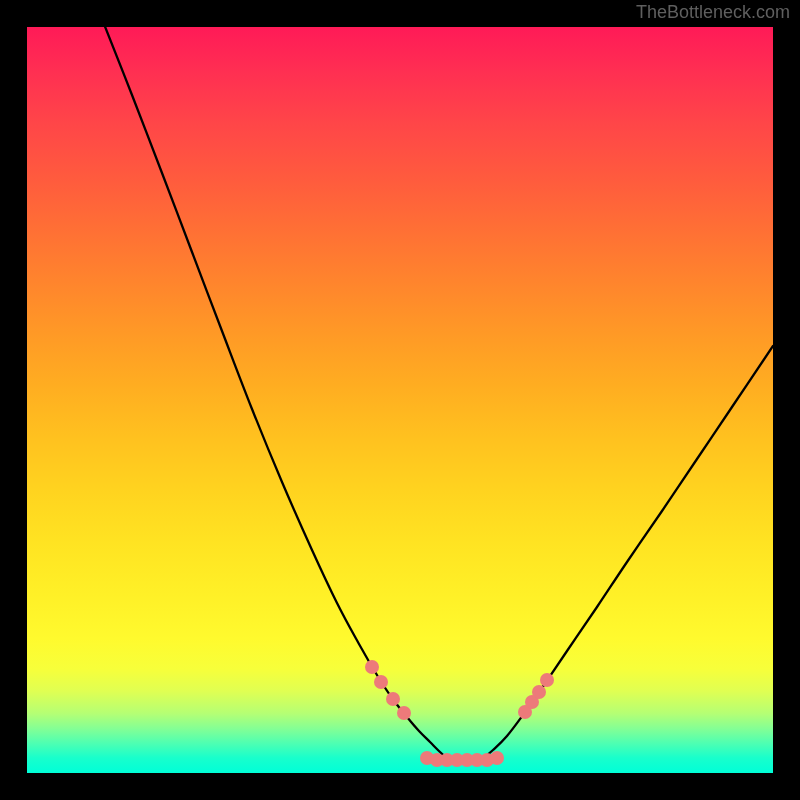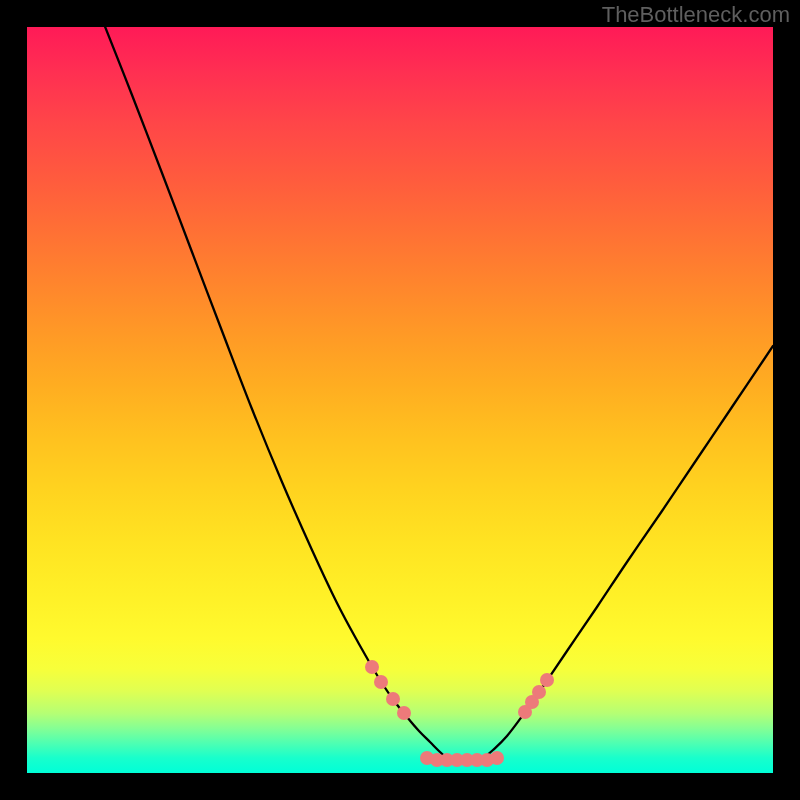--- a/index.html
+++ b/index.html
@@ -46,21 +46,21 @@
       #4effb2 96%,
       #18ffcc 98%,
       #00ffd8 100%
     );
   }
   .watermark {
     position: absolute;
     top: 2px;
     right: 10px;
     font-family: Arial, Helvetica, sans-serif;
-    font-size: 22px;
+    font-size: 18px;
     font-weight: 500;
     color: #5f5f5f;
     letter-spacing: 0px;
     z-index: 5;
   }
   svg.curves {
     position: absolute;
     left: 0;
     top: 0;
     width: 100%;

